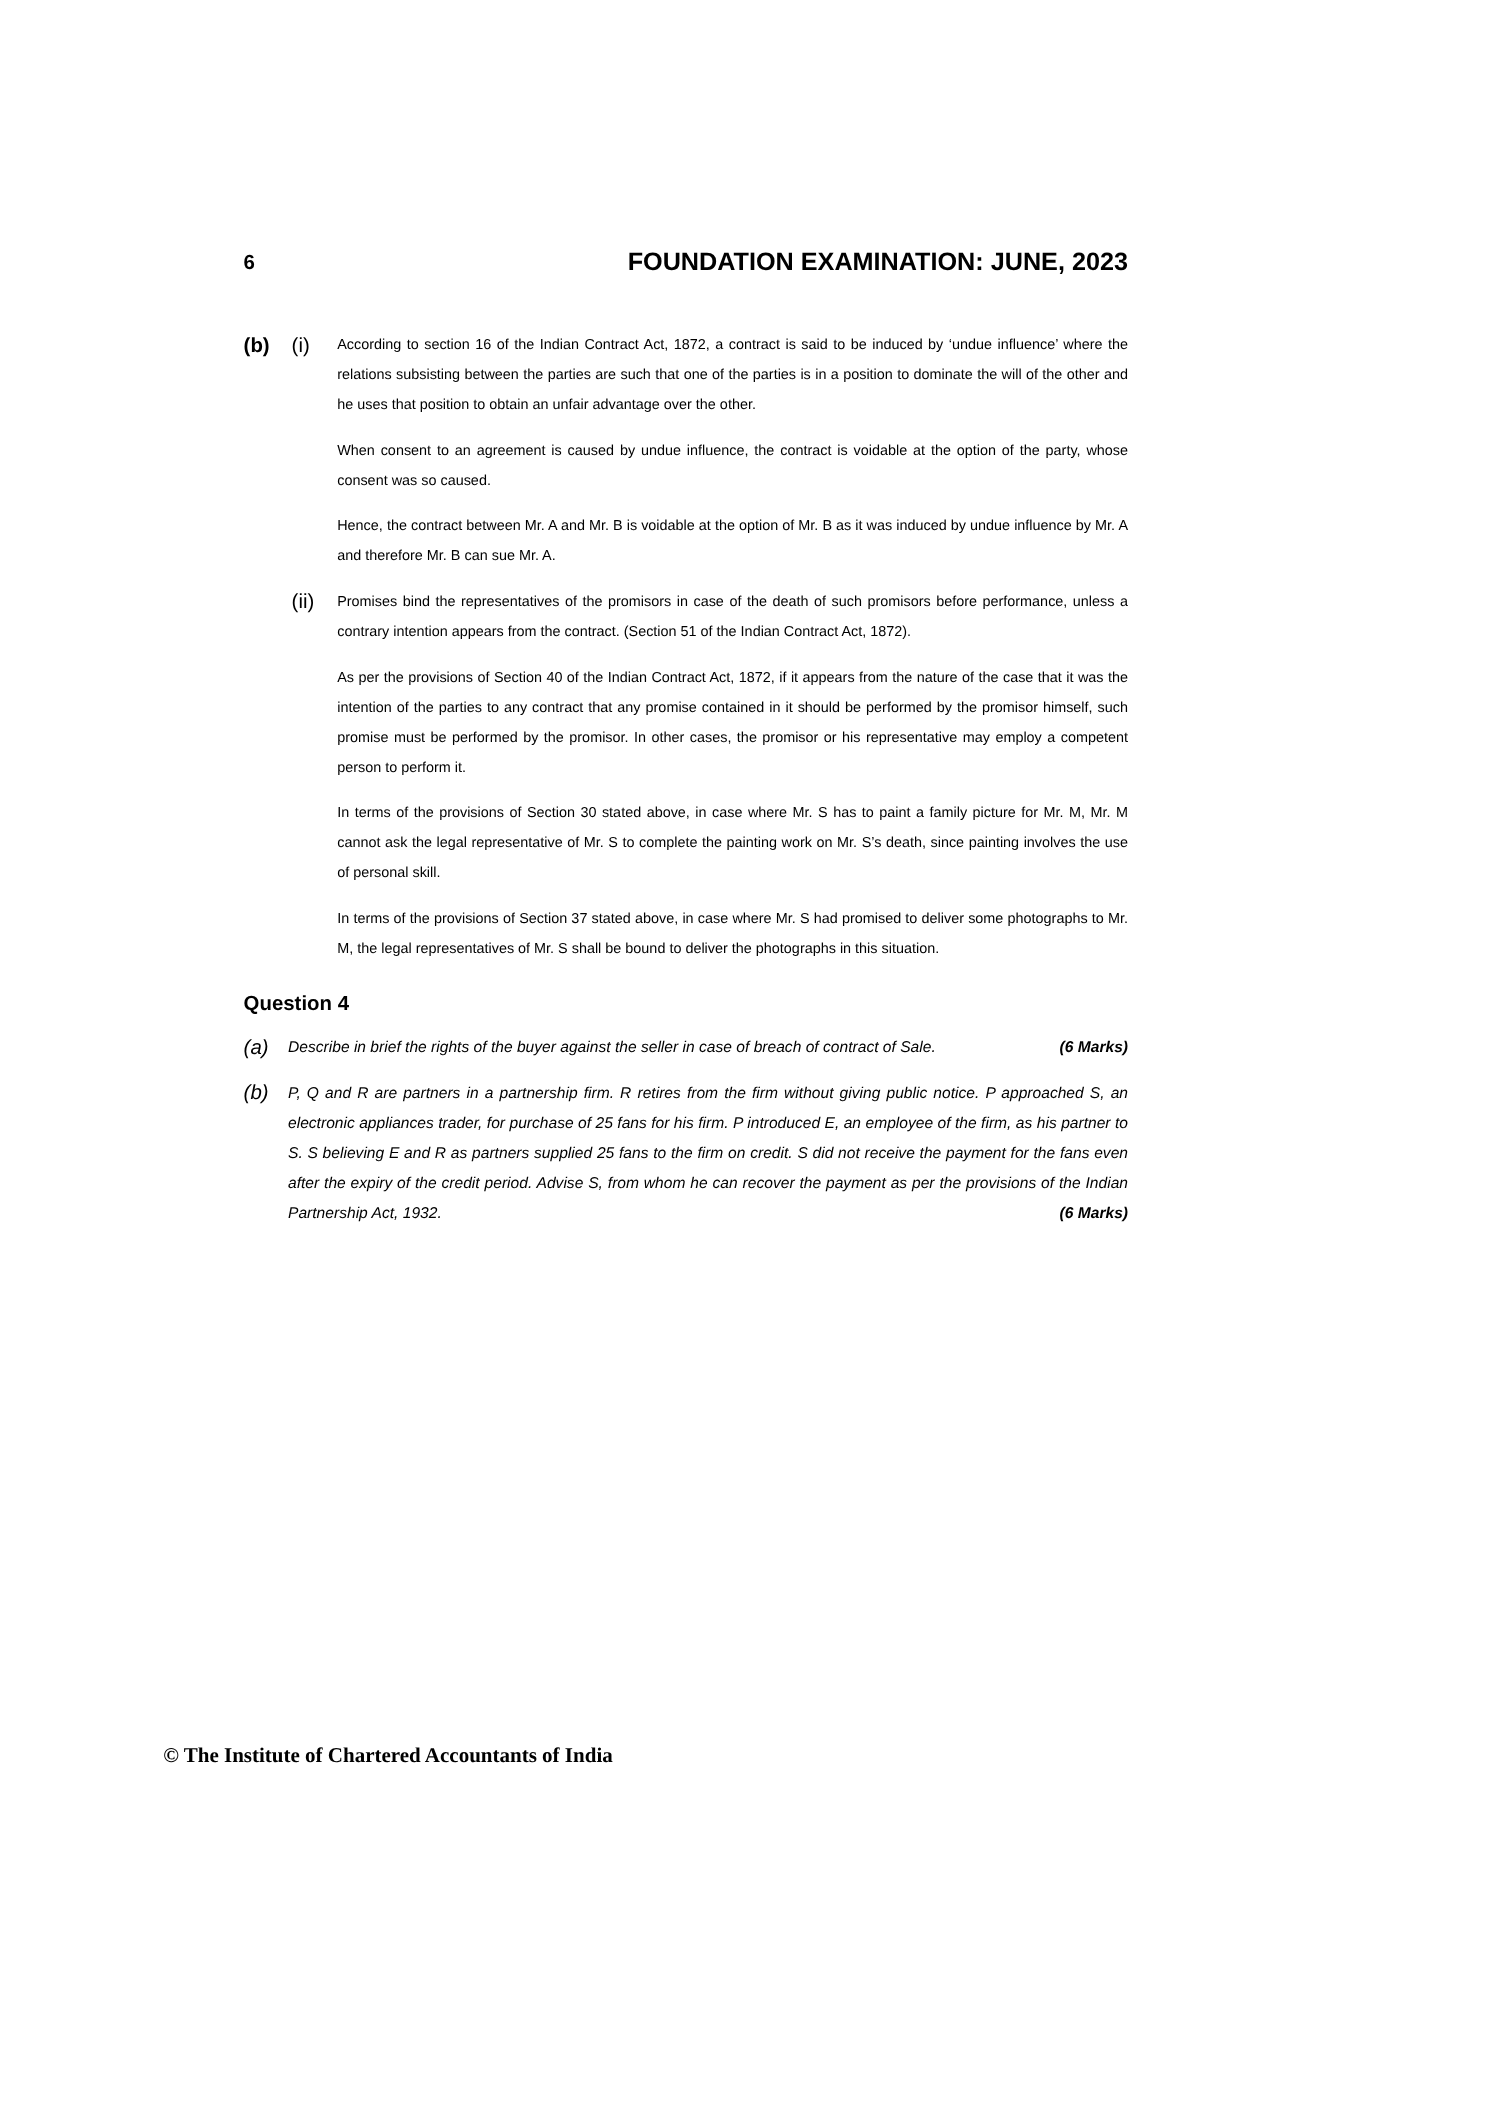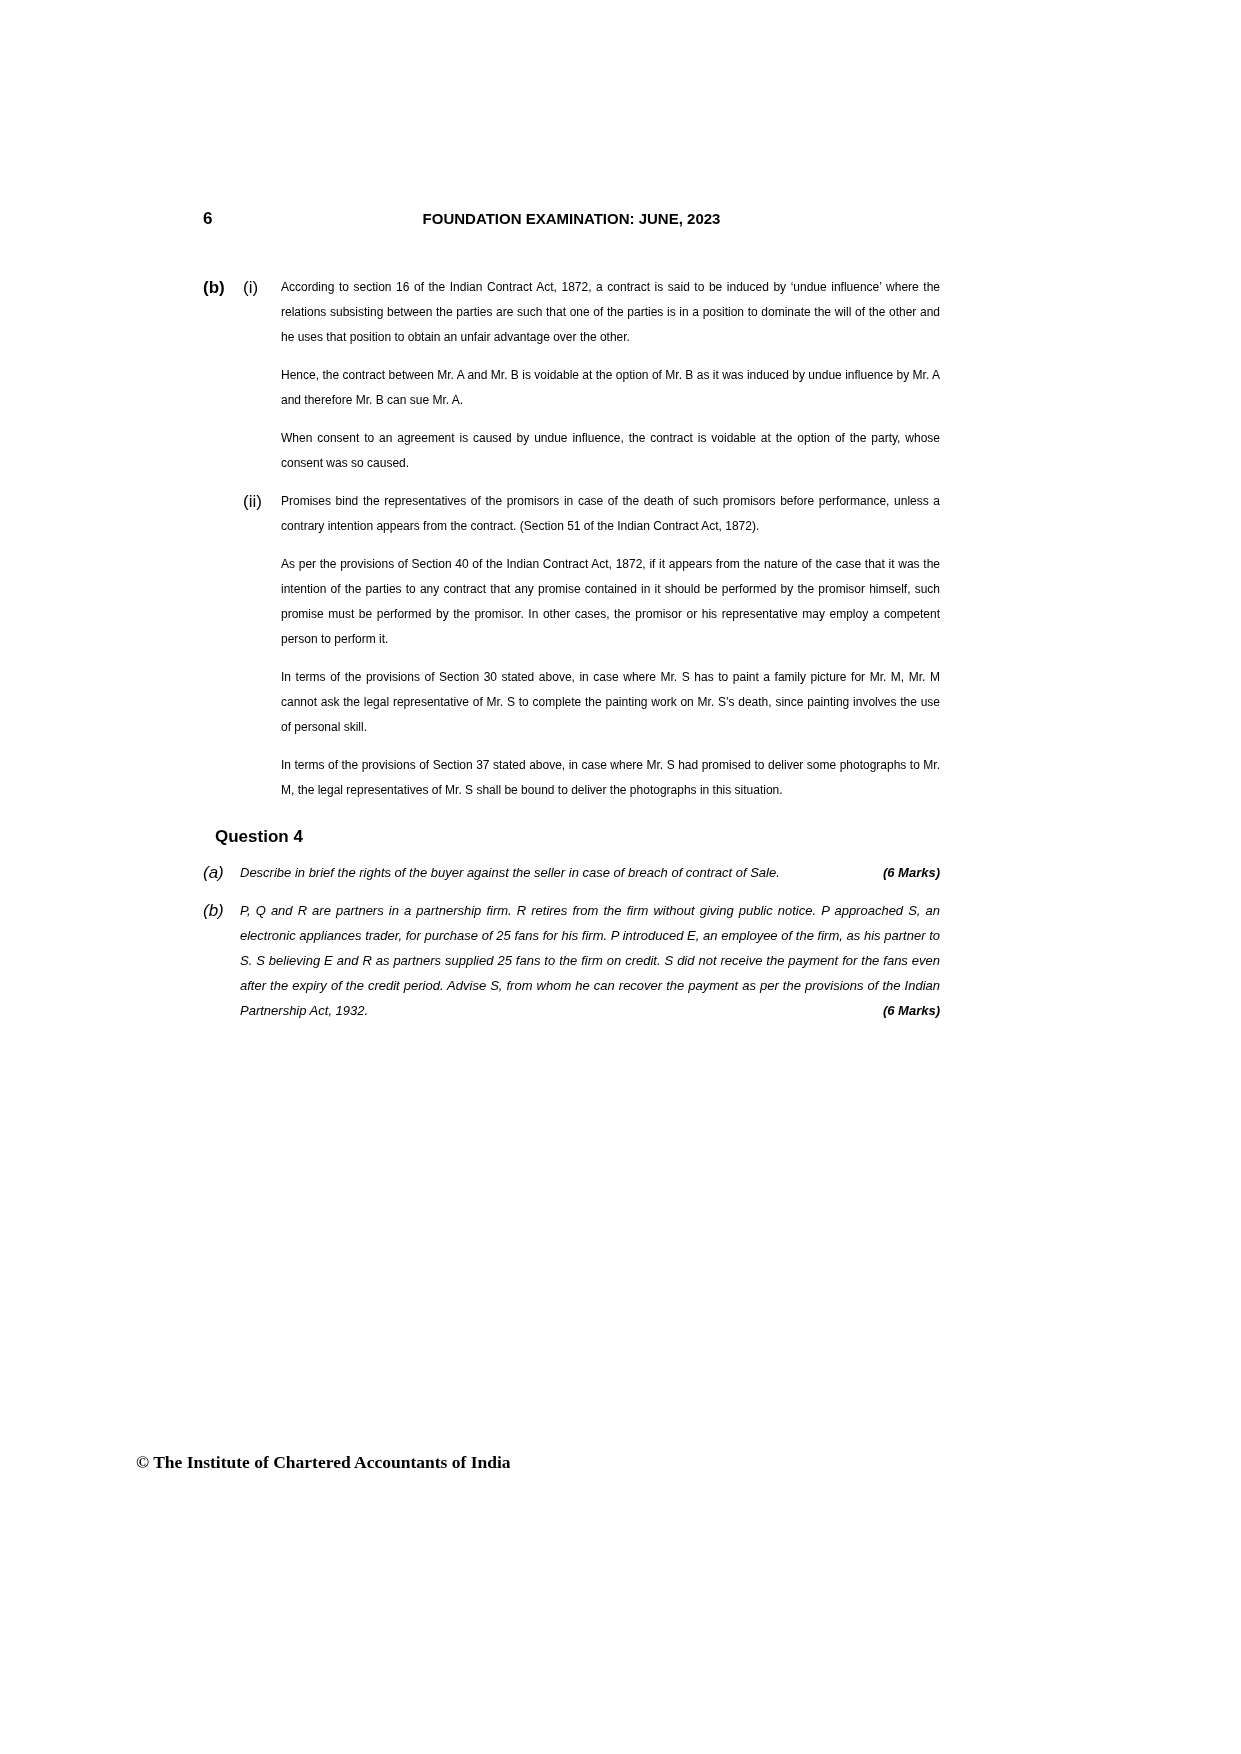--- a/index.html
+++ b/index.html
@@ -27,23 +27,23 @@
   .page-number {
     position: absolute;
     left: 0;
     top: 0;
     font-weight: bold;
     font-size: 17px;
     line-height: 25px;
   }
   .header-title {
     display: block;
-    text-align: center;
+    text-align: right;
     font-weight: bold;
-    font-size: 15px;
+    font-size: 21px;
     line-height: 25px;
   }
   .answer-row { display: flex; }
   .label-col-b {
     width: 40px;
     flex-shrink: 0;
     font-weight: bold;
     font-size: 17px;
     line-height: 25px;
   }
@@ -59,21 +59,21 @@
   .paras p {
     margin: 0 0 13px 0;
     font-size: 12px;
     line-height: 25px;
     text-align: justify;
   }
   .question-heading {
     font-weight: bold;
     font-size: 17px;
     line-height: 25px;
-    margin: 8px 0 11px 12px;
+    margin: 8px 0 11px 0;
   }
   .q-part {
     display: flex;
     font-style: italic;
     margin-bottom: 13px;
   }
   .q-part-label {
     width: 37px;
     flex-shrink: 0;
     font-size: 17px;
@@ -112,22 +112,22 @@
     </div>
 
     <div class="answer-row">
       <div class="label-col-b">(b)</div>
       <div class="subparts">
 
         <div class="subpart">
           <div class="label-col-sub">(i)</div>
           <div class="paras">
             <p>According to section 16 of the Indian Contract Act, 1872, a contract is said to be induced by ‘undue influence’ where the relations subsisting between the parties are such that one of the parties is in a position to dominate the will of the other and he uses that position to obtain an unfair advantage over the other.</p>
+            <p>When consent to an agreement is caused by undue influence, the contract is voidable at the option of the party, whose consent was so caused.</p>
             <p>Hence, the contract between Mr. A and Mr. B is voidable at the option of Mr. B as it was induced by undue influence by Mr. A and therefore Mr. B can sue Mr. A.</p>
-            <p>When consent to an agreement is caused by undue influence, the contract is voidable at the option of the party, whose consent was so caused.</p>
           </div>
         </div>
 
         <div class="subpart">
           <div class="label-col-sub">(ii)</div>
           <div class="paras">
             <p>Promises bind the representatives of the promisors in case of the death of such promisors before performance, unless a contrary intention appears from the contract. (Section 51 of the Indian Contract Act, 1872).</p>
             <p>As per the provisions of Section 40 of the Indian Contract Act, 1872, if it appears from the nature of the case that it was the intention of the parties to any contract that any promise contained in it should be performed by the promisor himself, such promise must be performed by the promisor. In other cases, the promisor or his representative may employ a competent person to perform it.</p>
             <p>In terms of the provisions of Section 30 stated above, in case where Mr. S has to paint a family picture for Mr. M, Mr. M cannot ask the legal representative of Mr. S to complete the painting work on Mr. S’s death, since painting involves the use of personal skill.</p>
             <p>In terms of the provisions of Section 37 stated above, in case where Mr. S had promised to deliver some photographs to Mr. M, the legal representatives of Mr. S shall be bound to deliver the photographs in this situation.</p>

